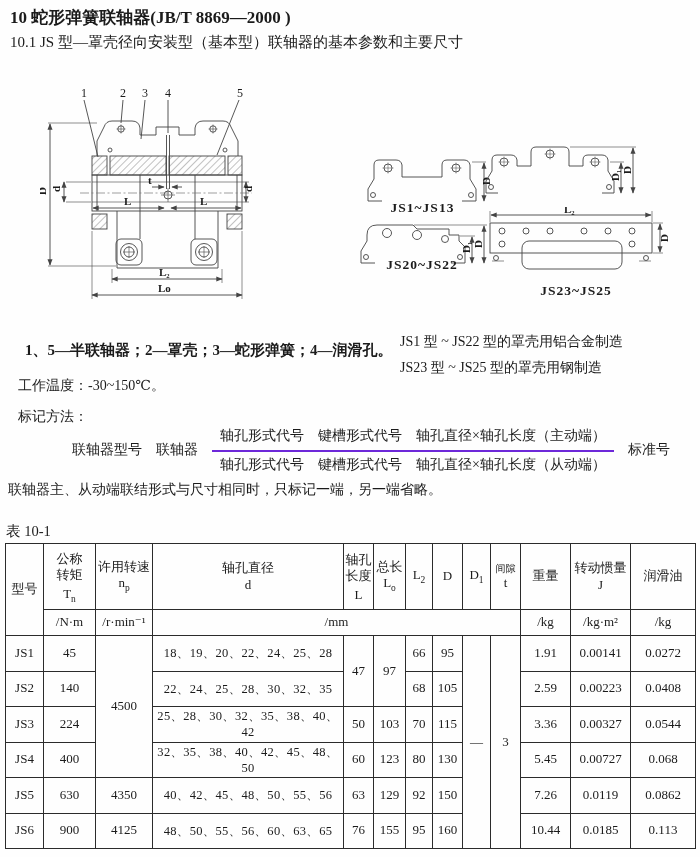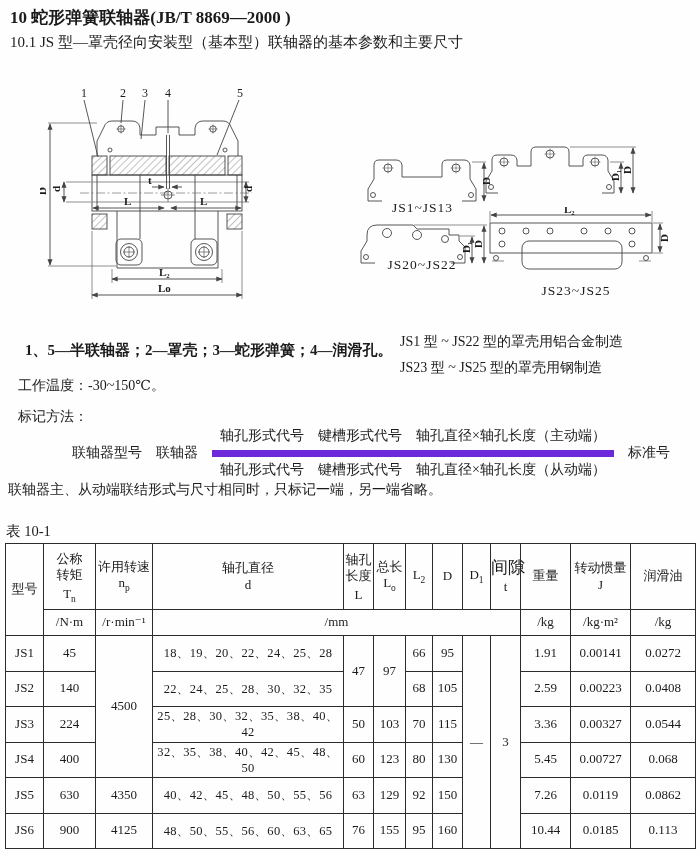--- a/index.html
+++ b/index.html
@@ -6,39 +6,39 @@
   body { margin: 0; background: #fff; }
   .page {
     width: 700px; height: 857px; position: relative; overflow: hidden;
     background: #fefefe; color: #1b1b1b;
     font-family: "Liberation Serif", "DejaVu Serif", serif;
   }
   .title { position: absolute; left: 10px; top: 6px; font-size: 17px; font-weight: bold; }
   .subtitle { position: absolute; left: 10px; top: 33px; font-size: 15px; }
   .diagrams { position: absolute; left: 0; top: 83px; width: 700px; height: 245px; }
   .diagrams svg { position: absolute; }
-  .vcap { position: absolute; text-align: center; font-size: 13.5px; letter-spacing: 1px; }
+  .vcap { position: absolute; text-align: center; font-size: 13.5px; letter-spacing: 1px; font-weight: bold; }
   .legend { position: absolute; left: 25px; top: 341px; font-size: 15px; font-weight: bold; }
   .notes { position: absolute; left: 400px; top: 329px; font-size: 14px; line-height: 26px; }
   .temp { position: absolute; left: 18px; top: 377px; font-size: 14px; }
   .mark-label { position: absolute; left: 18px; top: 408px; font-size: 14px; text-align: right; }
   .formula { position: absolute; left: 72px; top: 426px; display: flex; align-items: center; gap: 14px; font-size: 14px; }
   .fraction { display: inline-flex; flex-direction: column; text-align: center; }
-  .fraction .num { border-bottom: 7px solid #6d28d9; padding: 1px 8px 5px; }
+  .fraction .num { border-bottom: 2px solid #6d28d9; padding: 1px 8px 5px; }
   .fraction .den { padding: 4px 8px 0; }
   .mark-note { position: absolute; left: 8px; top: 481px; font-size: 14px; }
   .tbl-caption { position: absolute; left: 6px; top: 522px; font-size: 14.5px; }
   table { position: absolute; left: 5px; top: 543px; width: 690px; border-collapse: collapse; table-layout: fixed; border: 1.5px solid #2b2b2b; }
   th, td { border: 1px solid #2b2b2b; text-align: center; vertical-align: middle; font-size: 13px; font-weight: normal; padding: 0; line-height: 1.3; }
   tr.h1 { height: 66px; }
   tr.h2 { height: 26px; }
   tr.dr { height: 35.5px; }
   sub { font-size: 9.5px; }
   .w2 { width: 2.2em; margin: 3px auto; line-height: 1.25; }
-  .nw { white-space: nowrap; font-size: 17px; }
+  .nw { white-space: nowrap; font-size: 10px; }
   td.dcol { font-size: 12.5px; letter-spacing: 0.3px; }
   svg text { font-family: "Liberation Serif", "DejaVu Serif", serif; fill: #1b1b1b; }
   .dimlab { font-size: 11px; font-weight: bold; }
   .callout { font-size: 12px; }
 </style>
 </head>
 <body>
 
 <div class="page">
 

